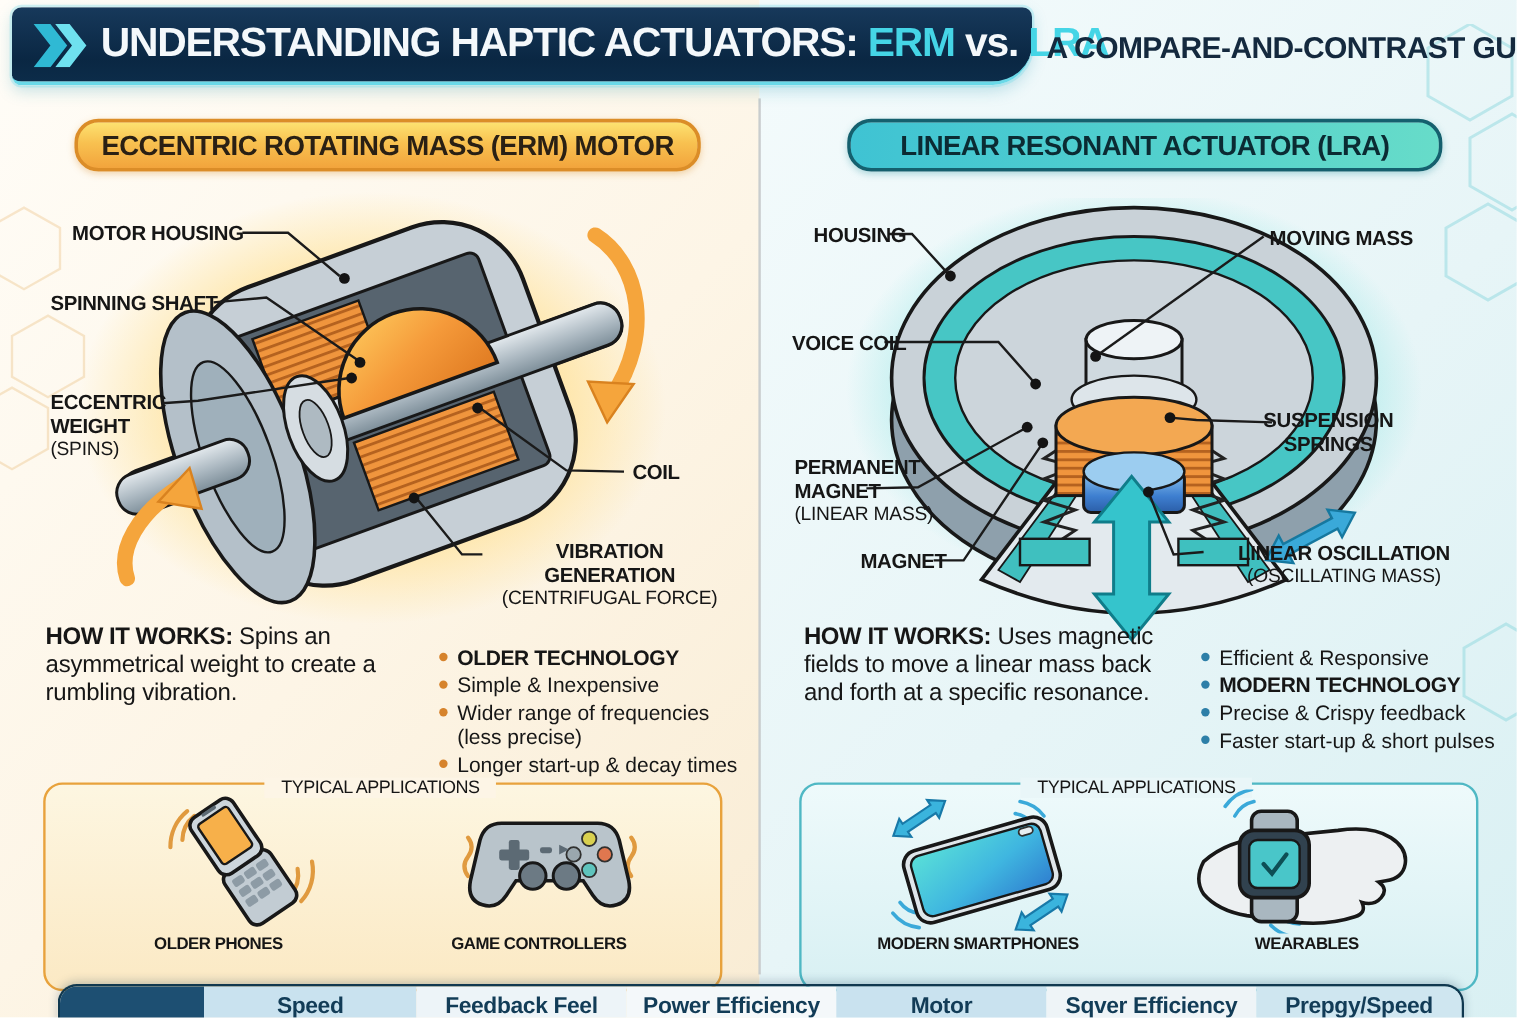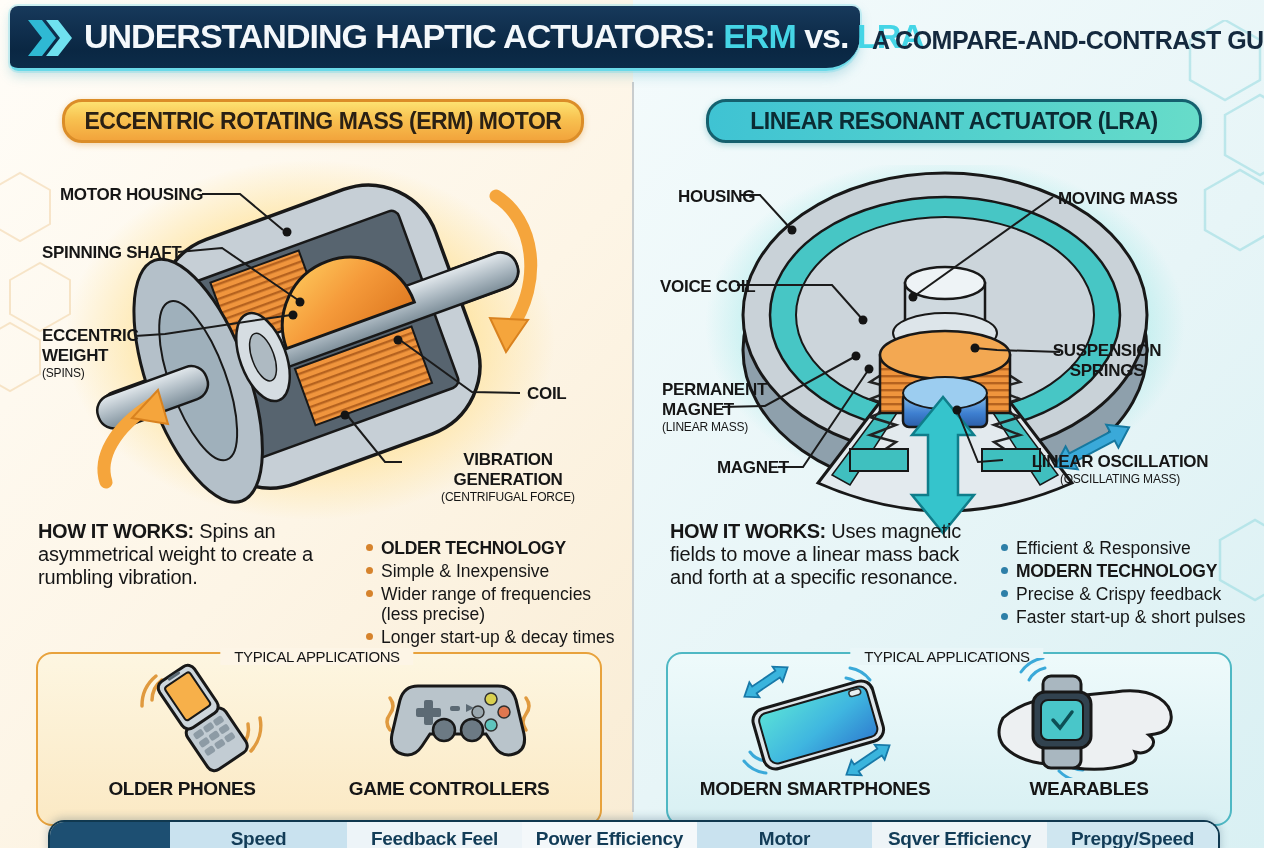--- a/index.html
+++ b/index.html
@@ -30,21 +30,21 @@
   .pill-erm{left:62px;top:99px;width:516px;color:#2a2014;
         background:linear-gradient(180deg,#fde271 0%,#f8c150 45%,#f2a43c 100%);
         border:3px solid #db8d28;box-shadow:0 2px 6px rgba(215,140,40,.35);}
   .pill-lra{left:706px;top:99px;width:490px;color:#0b2b33;
         background:linear-gradient(90deg,#3fc3d3 0%,#55d2cc 60%,#67dcc9 100%);
         border:3px solid #15606e;box-shadow:0 2px 6px rgba(40,150,160,.35);}
 
   
   .dlabel{position:absolute;font-size:17px;font-weight:bold;line-height:1.18;
           letter-spacing:-0.3px;white-space:pre-line;z-index:4;}
-  .dlabel .sub{display:block;font-weight:normal;font-size:12px;letter-spacing:-0.2px;}
+  .dlabel .sub{display:block;font-weight:normal;font-size:16px;letter-spacing:-0.2px;}
   .tcenter{text-align:center;}
 
   
   .how{position:absolute;font-size:20px;line-height:23px;letter-spacing:-0.2px;z-index:4;}
   .how b{letter-spacing:-0.4px;}
   .blist{position:absolute;list-style:none;margin:16px;padding:0;z-index:4;}
   .blist li{display:flex;align-items:flex-start;margin-bottom:3px;font-size:17.5px;line-height:20px;}
   .blist .dot{flex:0 0 7px;height:7px;border-radius:50%;margin:6px 8px 0 0;}
   .erm-dot{background:#d6832c;}
   .lra-dot{background:#2d7fa8;}
@@ -53,21 +53,21 @@
   
   .appbox{position:absolute;width:562px;height:170px;border-radius:16px;z-index:2;}
   .appbox-erm{left:36px;top:652px;border:2.5px solid #e8a23c;
         background:linear-gradient(180deg,#fdf6e1 0%,#fbe9c4 100%);}
   .appbox-lra{left:666px;top:652px;border:2.5px solid #4fb8c4;
         background:linear-gradient(180deg,#eefafb 0%,#d8f0f3 100%);}
   .apptitle{position:absolute;top:632px;font-size:15px;font-weight:normal;letter-spacing:-0.4px;
         z-index:3;padding:0 14px;margin-top:16px;}
   .apptitle-erm{left:317px;transform:translateX(-50%);background:#fdf5e6;}
   .apptitle-lra{left:947px;transform:translateX(-50%);background:#e9f6f8;}
-  .applabel{position:absolute;font-size:19px;font-weight:bold;letter-spacing:-0.4px;
+  .applabel{position:absolute;font-size:14px;font-weight:bold;letter-spacing:-0.4px;
         transform:translateX(-50%);z-index:4;white-space:nowrap;}
   .appicon{position:absolute;z-index:3;}
 
   
   .cmp-table{position:absolute;left:48px;top:820px;width:1168px;height:34px;display:flex;
         border:2px solid #10384f;border-bottom:none;border-radius:16px 16px 0 0;
         overflow:hidden;z-index:5;box-shadow:0 -2px 8px rgba(20,60,90,.25);}
   .cmp-cell{display:flex;align-items:flex-start;justify-content:center;padding-top:6px;
         font-size:19px;font-weight:bold;letter-spacing:-0.3px;color:#123c57;box-sizing:border-box;}
   .c0{width:120px;background:#1d4f72;}

